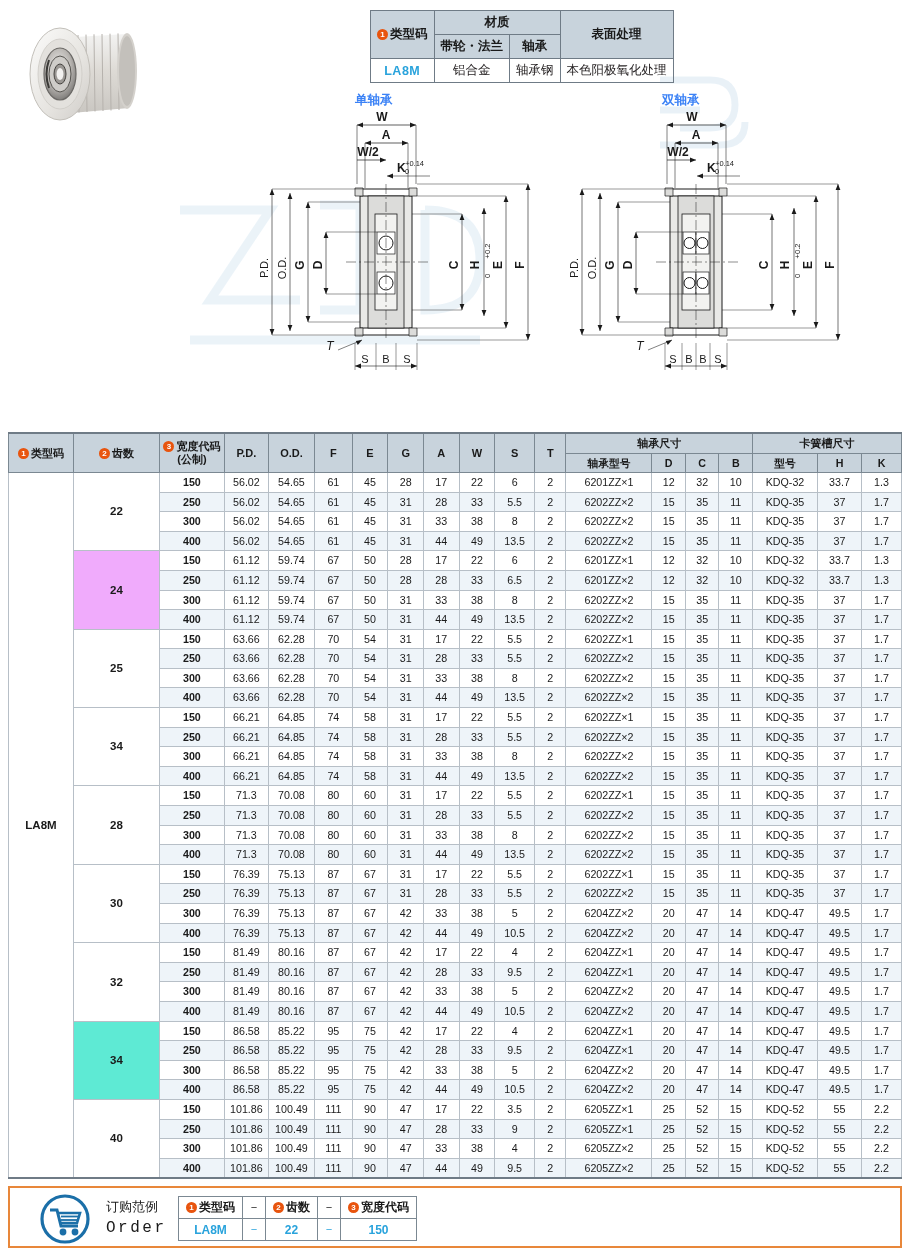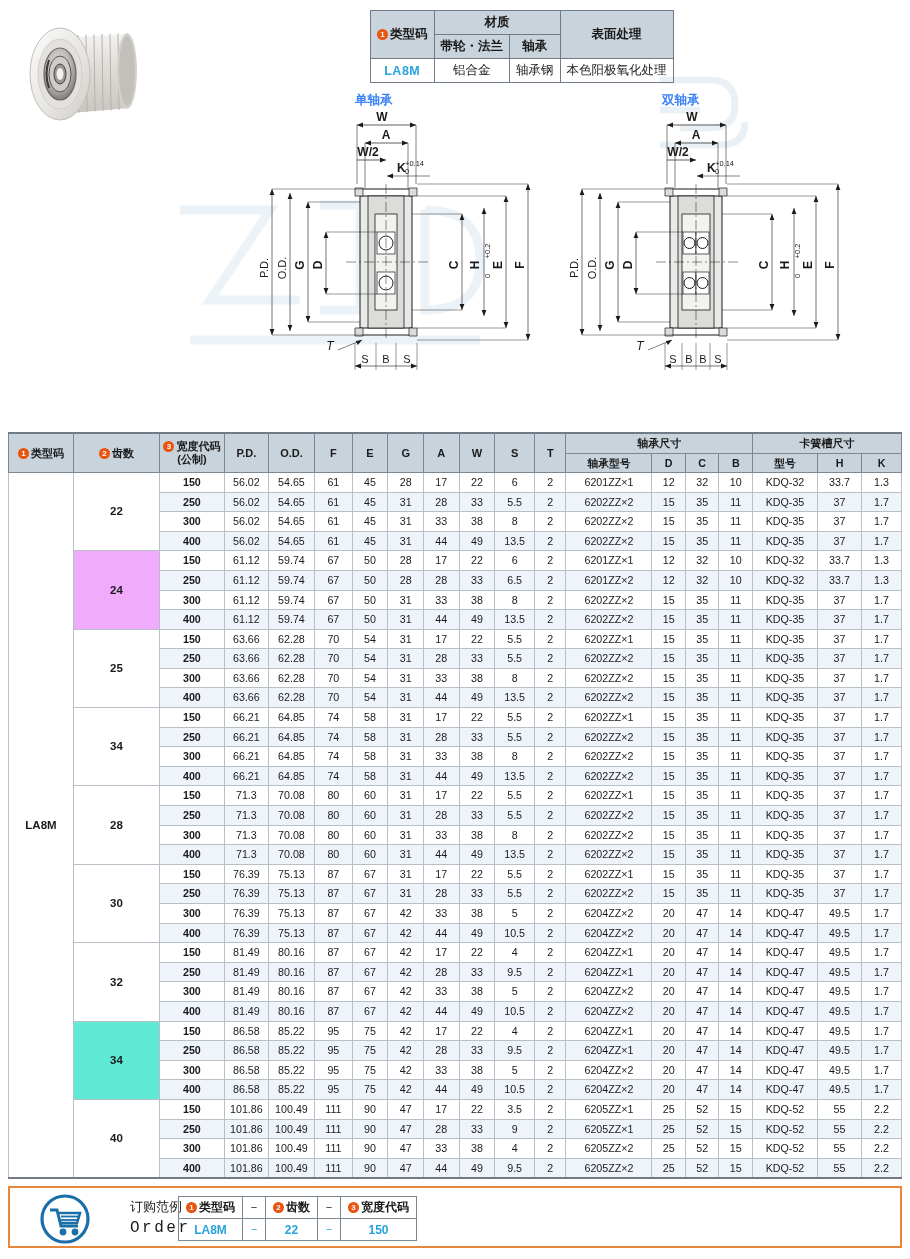--- a/index.html
+++ b/index.html
@@ -98,21 +98,21 @@
 
   
   #order-box {
     position:absolute; left:8px; top:1186px; width:894px; height:62px;
     border:2px solid #e8873a;
     background:#ffffff;
   }
   #order-inner { position:relative; width:100%; height:100%; }
   #cart-icon { position:absolute; left:18px; top:6px; }
   #order-label {
-    position:absolute; left:120px; top:10px;
+    position:absolute; left:96px; top:10px;
     font-size:13px; color:#1a1a1a; line-height:1.45;
   }
   #order-label .en { font-size:16px; letter-spacing:2.5px; font-family:"Liberation Mono", monospace; }
   #order-table {
     position:absolute; left:168px; top:8px;
     border-collapse:collapse; font-size:12px;
   }
   #order-table td {
     border:1px solid #7b8892; text-align:center; padding:2px 7px;
     font-weight:bold; color:#1a1a1a;

